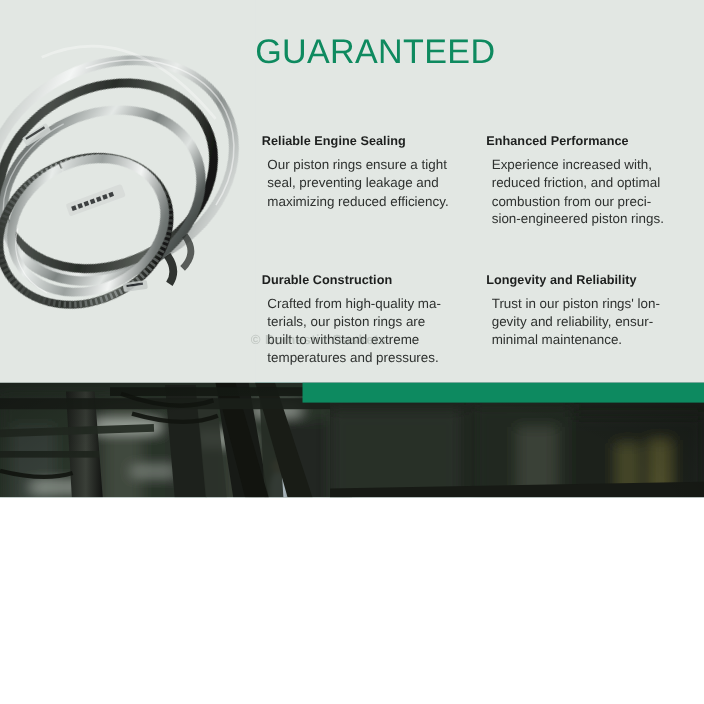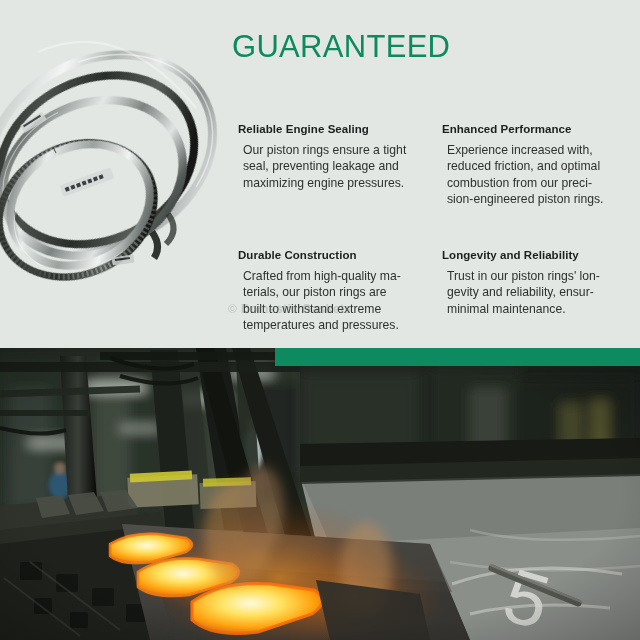--- a/index.html
+++ b/index.html
@@ -3,21 +3,21 @@
 <meta charset="utf-8">
 <style>
   html, body {
     margin: 0;
     padding: 0;
     background: #ffffff;
   }
   #page {
     position: relative;
     width: 640px;
-    height: 640px;
+    height: 452px;
     overflow: hidden;
     font-family: "Liberation Sans", sans-serif;
     background: #14b8a6;
   }
 
   
   #top-section {
     position: absolute;
     left: 0; top: 0;
     width: 640px;
@@ -225,21 +225,21 @@
       <div class="headline-line">GUARANTEED</div>
     </div>
 
     <div id="features">
 
       <div class="feature-cell">
         <p class="feature-title">Reliable Engine Sealing</p>
         <p class="feature-body">
           <span class="ln">Our piston rings ensure a tight</span>
           <span class="ln">seal, preventing leakage and</span>
-          <span class="ln">maximizing engine pressures.</span>
+          <span class="ln">maximizing reduced efficiency.</span>
         </p>
       </div>
 
       <div class="feature-cell">
         <p class="feature-title">Enhanced Performance</p>
         <p class="feature-body">
           <span class="ln">Experience increased with,</span>
           <span class="ln">reduced friction, and optimal</span>
           <span class="ln">combustion from our preci-</span>
           <span class="ln">sion-engineered piston rings.</span>

